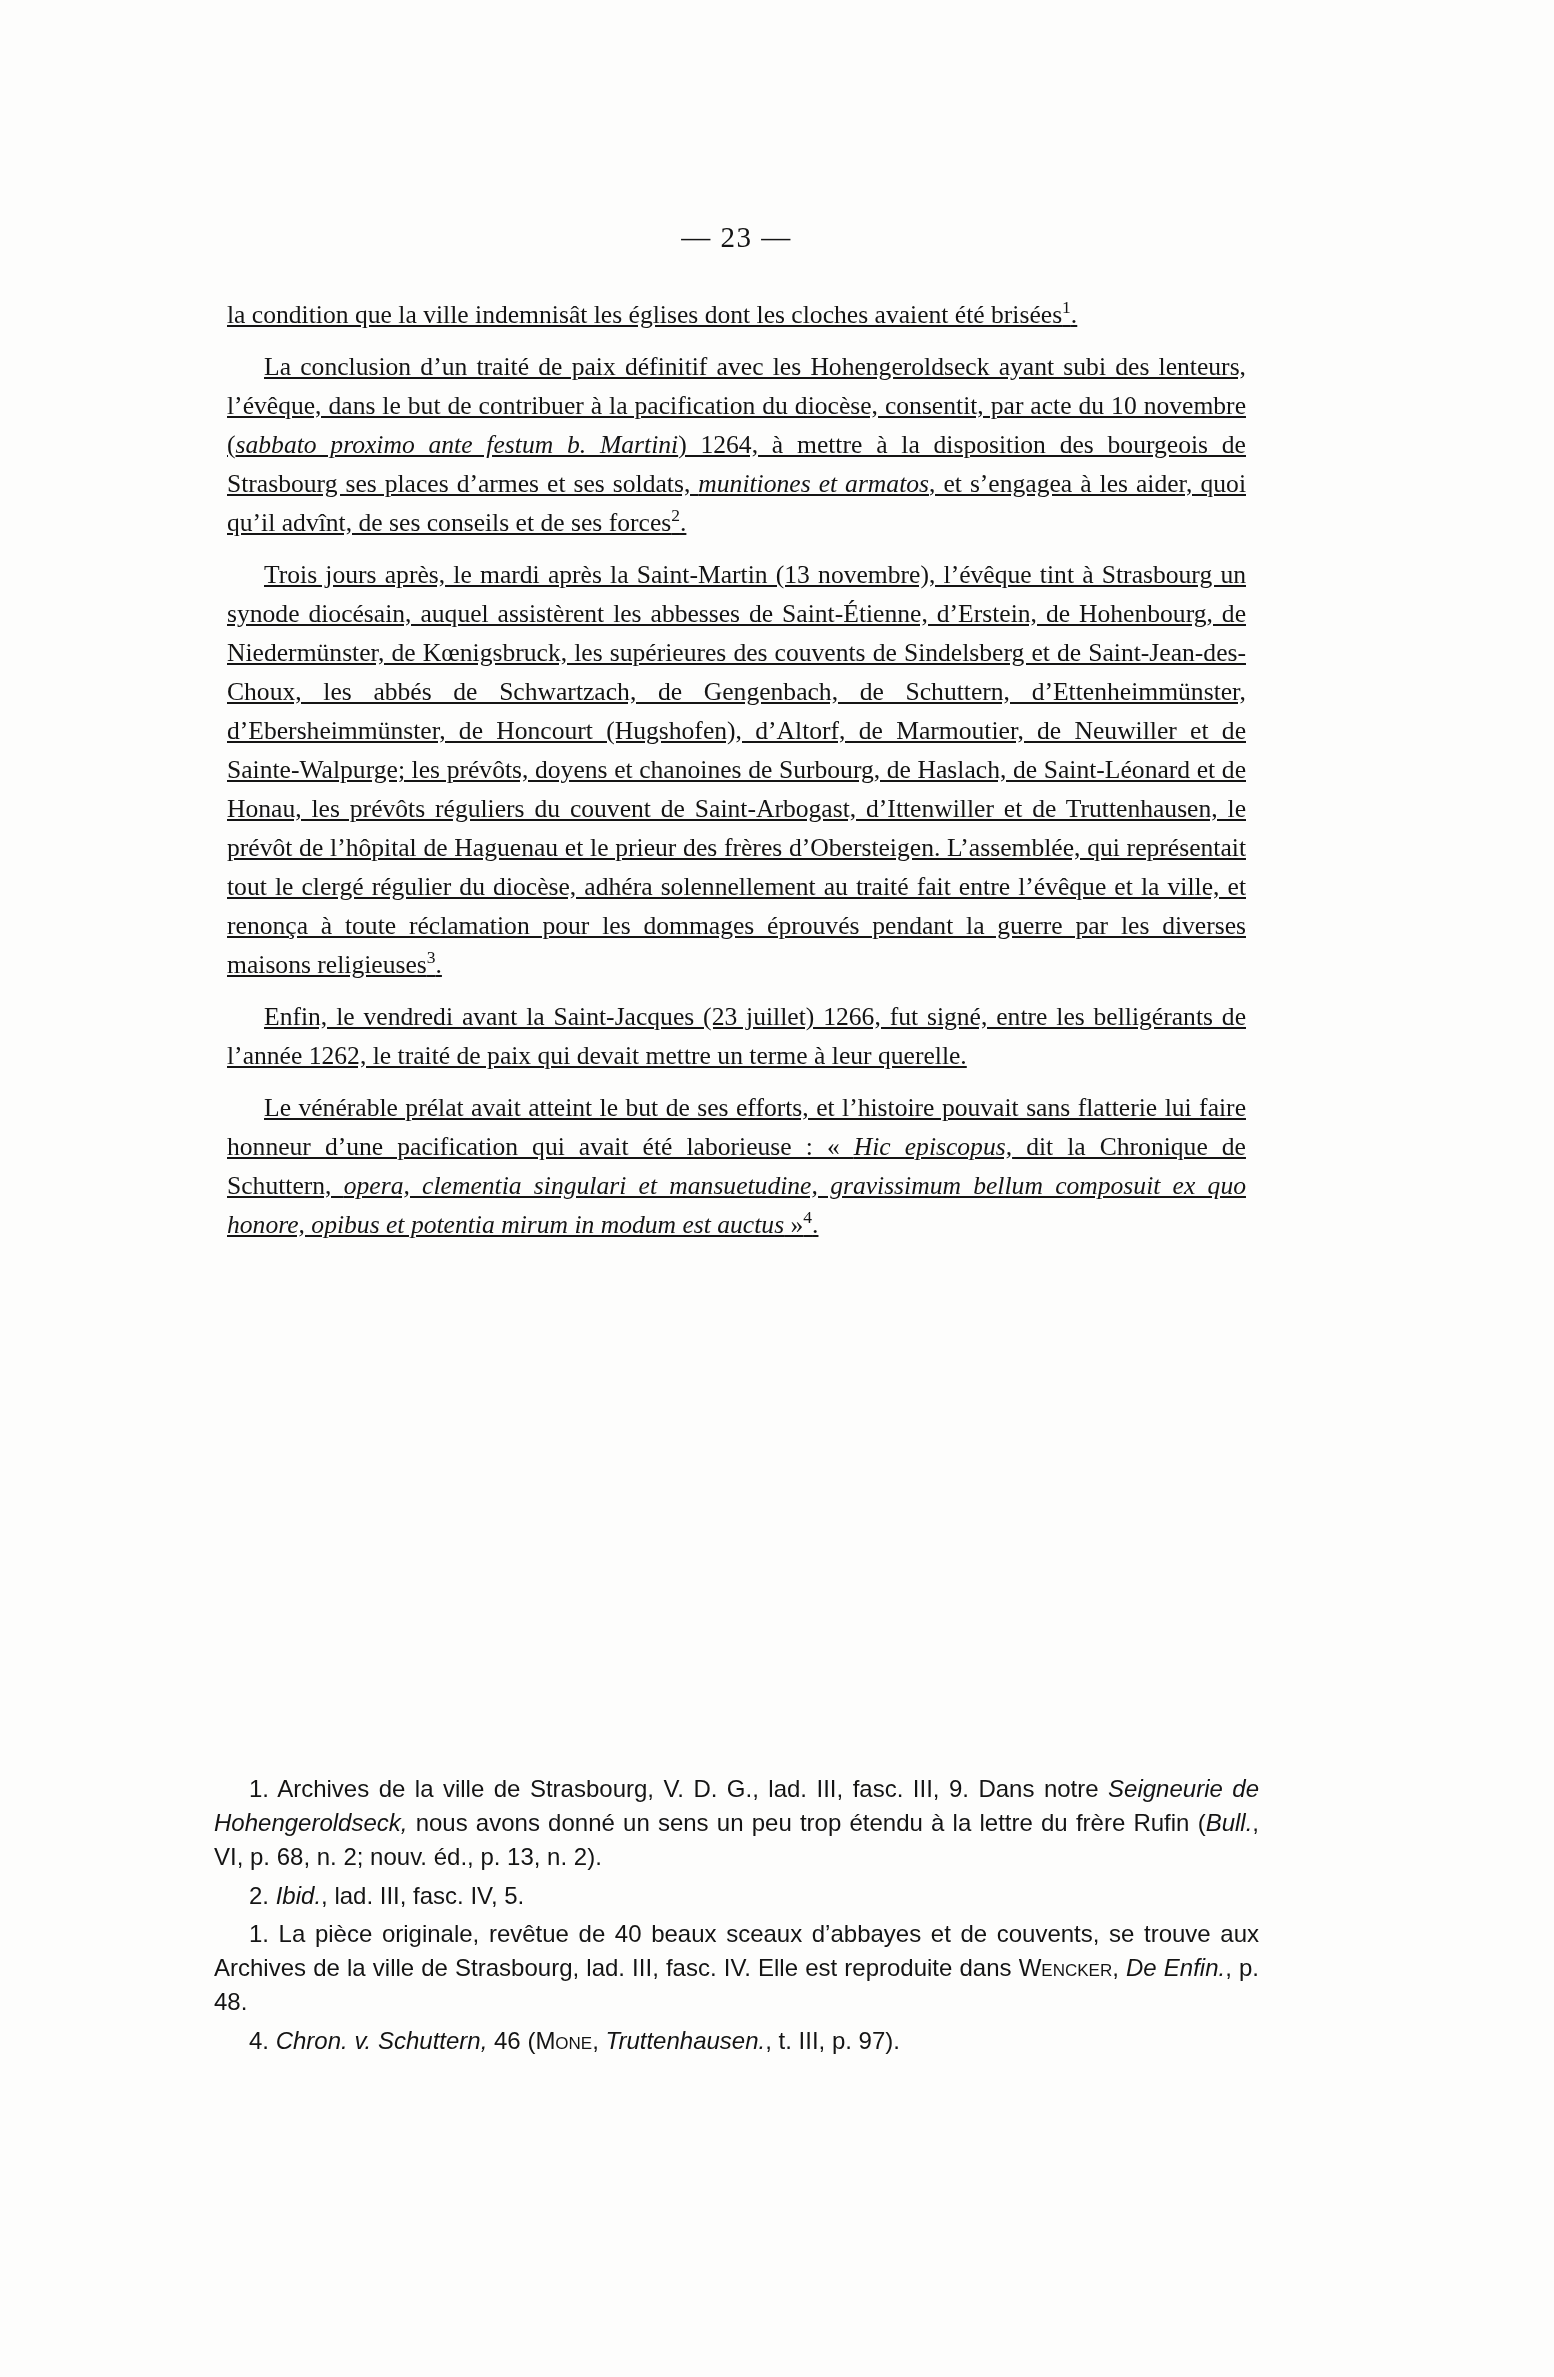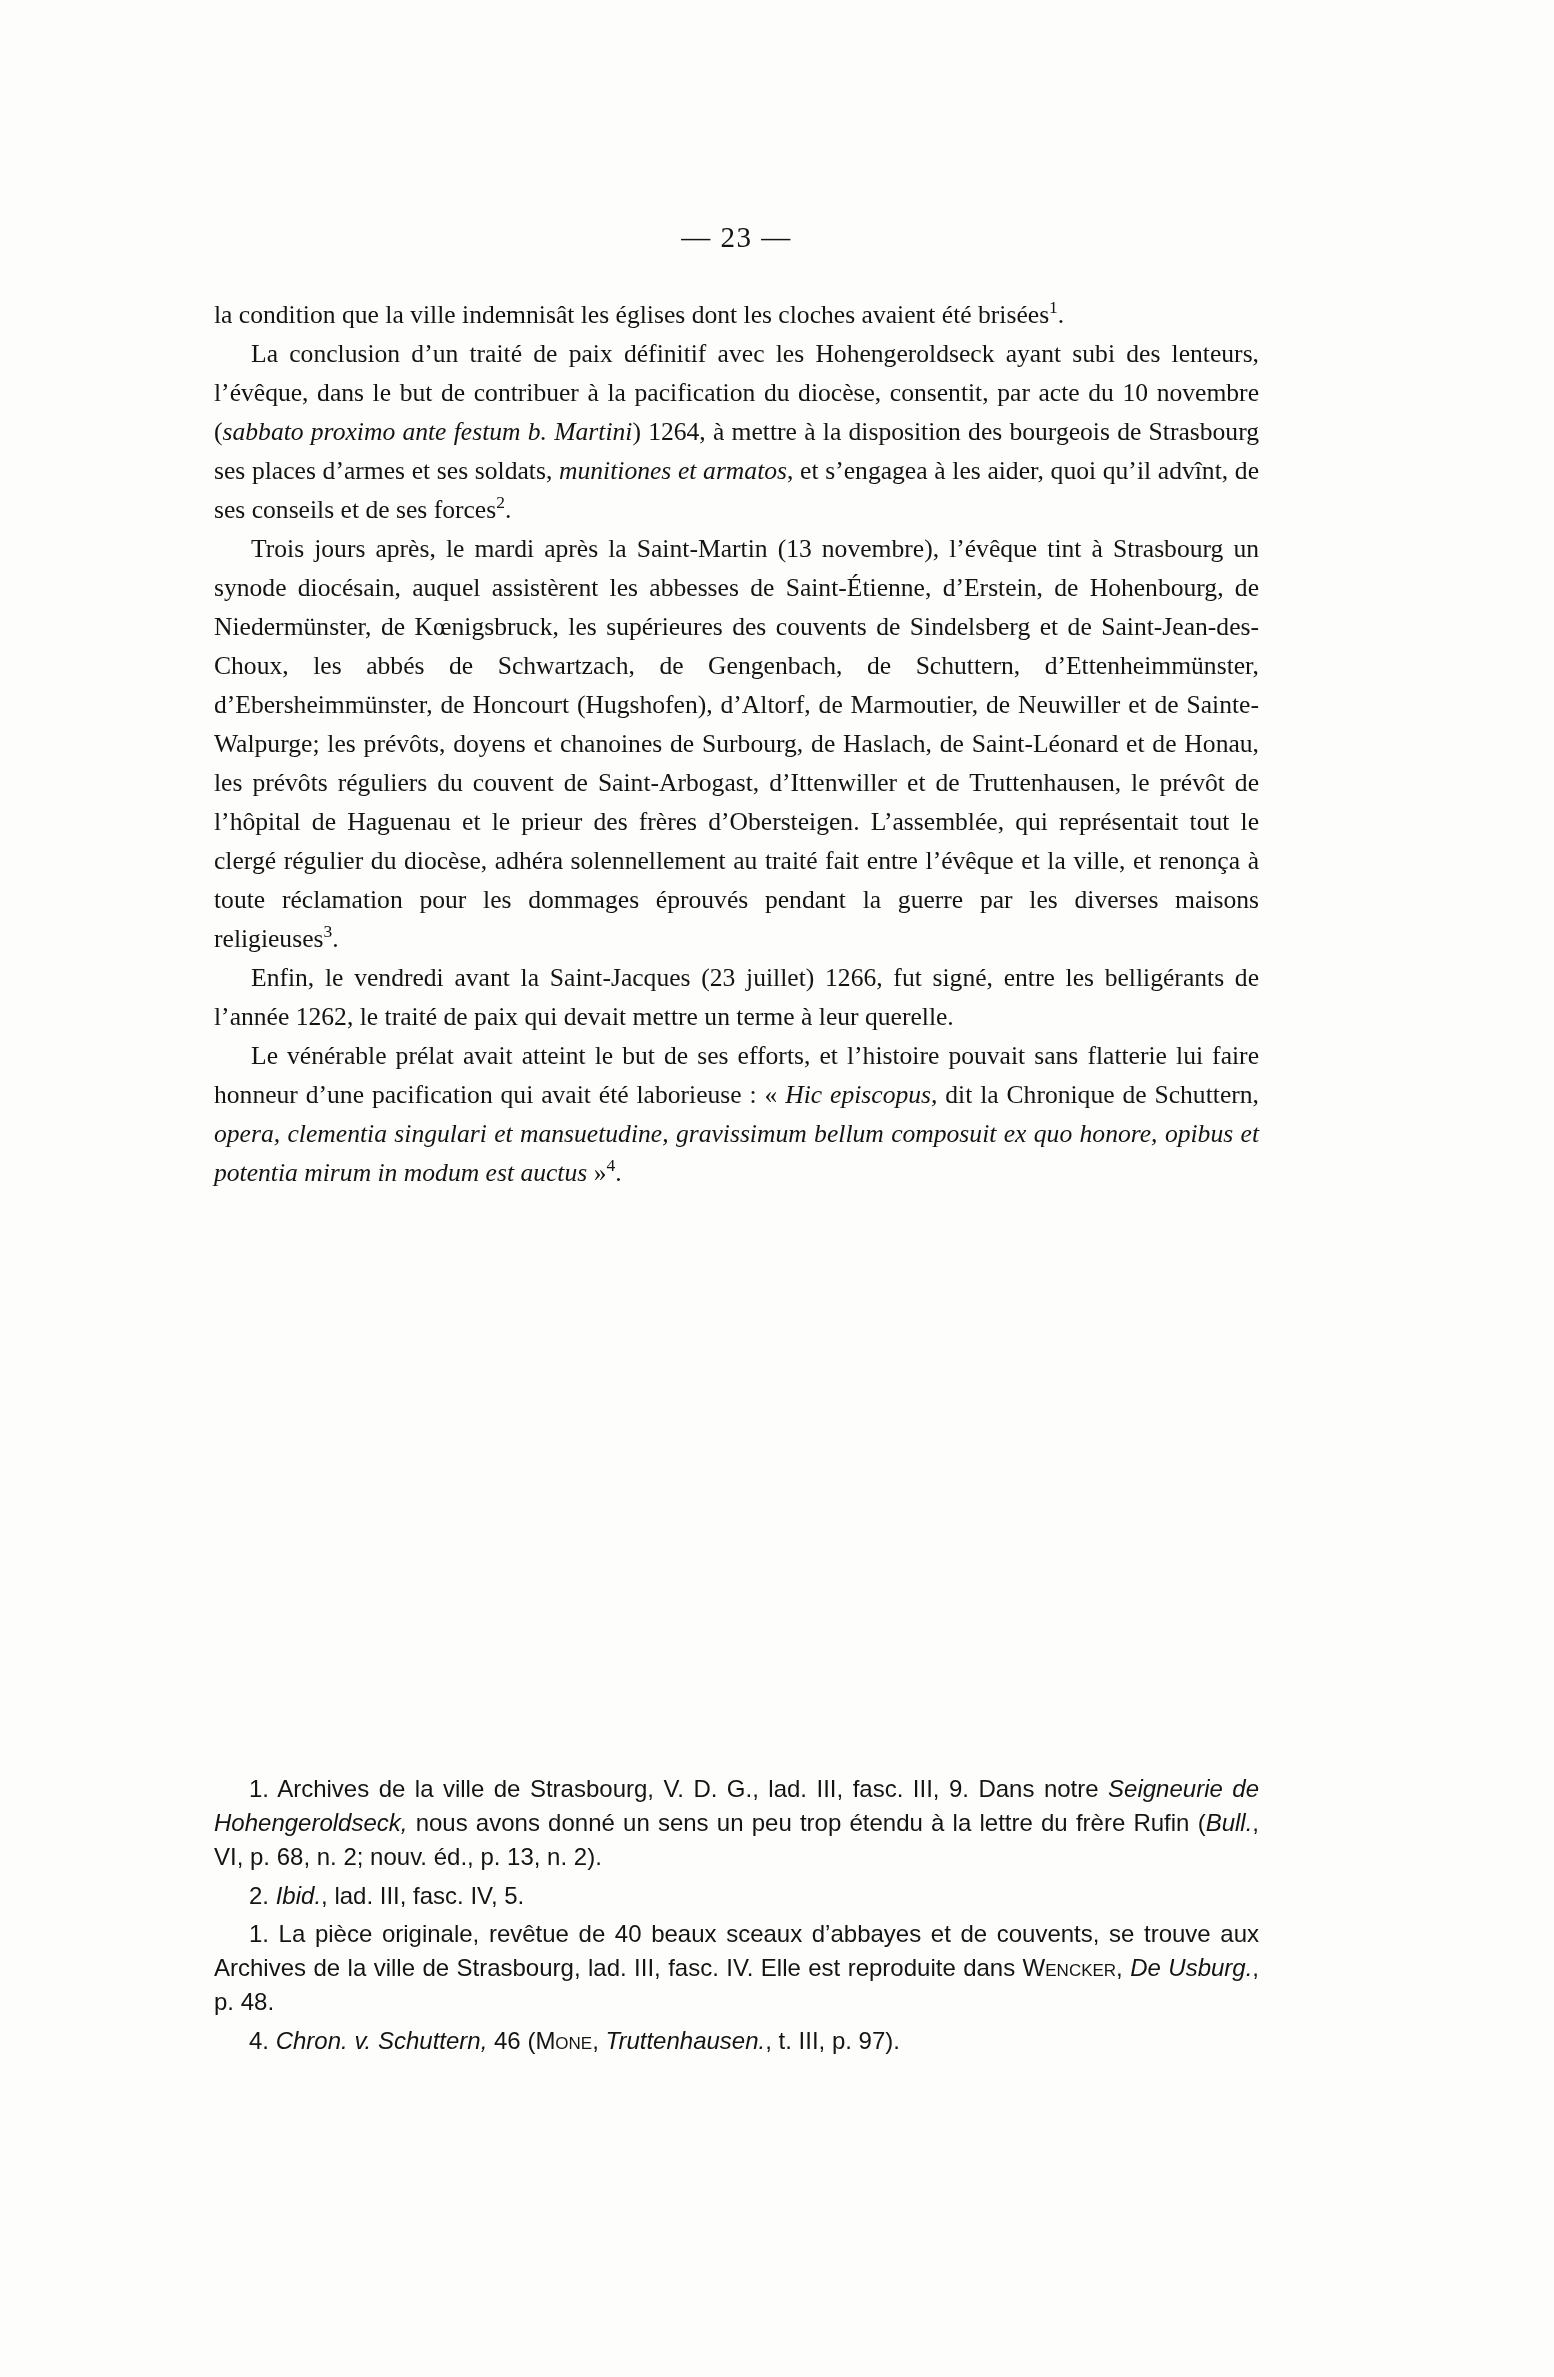--- a/index.html
+++ b/index.html
@@ -33,23 +33,24 @@
     text-align: center;
     font-size: 29px;
     letter-spacing: 1.5px;
     margin-bottom: 41px;
     font-family: "Liberation Serif", serif;
   }
   p.body {
     font-size: 25.6px;
     line-height: 39px;
     text-align: justify;
-    margin: 0;
+    margin: 13px;
     text-indent: 0;
     font-family: "Liberation Serif", serif;
+    text-decoration: underline;
   }
   p.body.indent {
     text-indent: 37px;
   }
   .it { font-style: italic; }
   sup.fn {
     font-size: 17.5px;
     vertical-align: super;
     line-height: 0;
   }
@@ -91,19 +92,19 @@
         <p class="body indent"><span>Enfin, le vendredi avant la Saint-Jacques (23 juillet) 1266, fut signé, entre les belligérants de l’année 1262, le traité de paix qui devait mettre un terme à leur querelle.</span></p>
         <p class="body indent"><span>Le vénérable prélat avait atteint le but de ses efforts, et l’histoire pouvait sans flatterie lui faire honneur d’une pacification qui avait été laborieuse : « </span><span class="it">Hic episcopus,</span><span> dit la Chronique de Schuttern, </span><span class="it">opera, clementia singulari et mansuetudine, gravissimum bellum composuit ex quo honore, opibus et potentia mirum in modum est auctus</span><span> »</span><sup class="fn">4</sup><span>.</span></p>
       </div>
   </div>
 
   <div class="notes">
     <div class="notes-rule"></div>
     <div id="footnotes-list">
         <p class="note"><span>1. Archives de la ville de Strasbourg, V. D. G., lad. III, fasc. III, 9. Dans notre </span><span class="it">Seigneurie de Hohengeroldseck,</span><span> nous avons donné un sens un peu trop étendu à la lettre du frère Rufin (</span><span class="it">Bull.</span><span>, VI, p. 68, n. 2; nouv. éd., p. 13, n. 2).</span></p>
         <p class="note"><span>2. </span><span class="it">Ibid.</span><span>, lad. III, fasc. IV, 5.</span></p>
-        <p class="note"><span>1. La pièce originale, revêtue de 40 beaux sceaux d’abbayes et de couvents, se trouve aux Archives de la ville de Strasbourg, lad. III, fasc. IV. Elle est reproduite dans </span><span class="sc">Wencker,</span><span> </span><span class="it">De Usburg.</span><span>, p. 48.</span></p>
+        <p class="note"><span>1. La pièce originale, revêtue de 40 beaux sceaux d’abbayes et de couvents, se trouve aux Archives de la ville de Strasbourg, lad. III, fasc. IV. Elle est reproduite dans </span><span class="sc">Wencker,</span><span> </span><span class="it">De Enfin.</span><span>, p. 48.</span></p>
         <p class="note"><span>4. </span><span class="it">Chron. v. Schuttern,</span><span> 46 (</span><span class="sc">Mone,</span><span> </span><span class="it">Truttenhausen.</span><span>, t. III, p. 97).</span></p>
       </div>
   </div>
 
 </div>
 
 
 </body></html>

